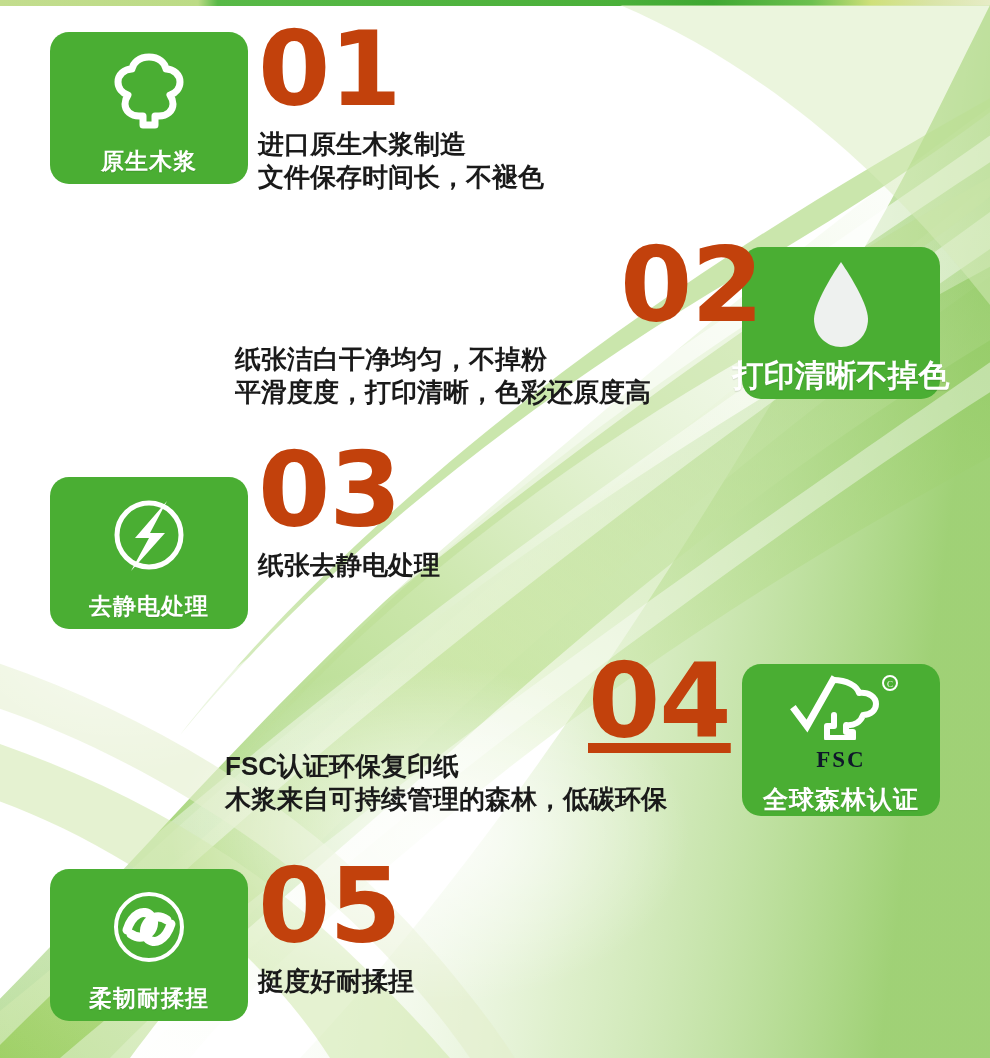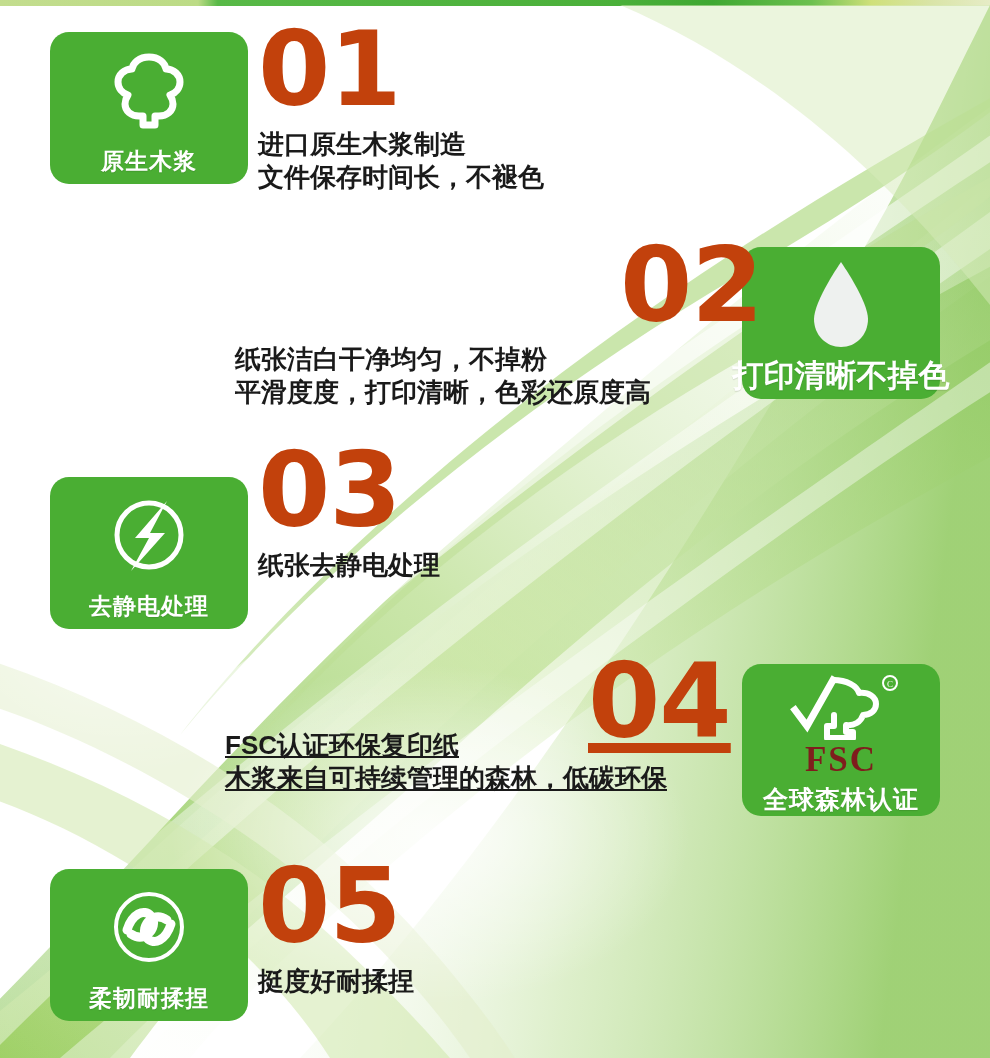--- a/index.html
+++ b/index.html
@@ -41,22 +41,22 @@
     font-size:23px;line-height:30px;
     text-shadow:0 1px 1px rgba(0,0,0,.12);
     white-space:nowrap;
   }
   .card.wide .cardlabel{font-size:31px;letter-spacing:0px;}
 
   
   .card.fsc{justify-content:flex-start;padding:8px 0 0 0;}
   .card.fsc .fsc-mark{margin-top:2px;}
   .card.fsc .fsc-word{
-    color:#7f1d1d;font-family:"Liberation Serif","DejaVu Serif",serif;
-    font-size:35px;font-weight:bold;line-height:36px;letter-spacing:2px;
+    color:#0f172a;font-family:"Liberation Serif","DejaVu Serif",serif;
+    font-size:23px;font-weight:bold;line-height:36px;letter-spacing:2px;
     margin-top:-2px;
   }
   .card.fsc .cardlabel{font-size:25px;line-height:28px;margin-top:7px;}
 
   .num{
     position:absolute;
     color:#c2410c;
     font-size:104px;
     line-height:86px;
     font-weight:bold;
@@ -208,21 +208,21 @@
           <circle cx="113" cy="9" r="7" fill="none" stroke="#ffffff" stroke-width="2"></circle>
           <text x="113" y="13" font-size="9" fill="#ffffff" text-anchor="middle" font-family="Liberation Serif, serif">C</text>
         </svg>
       </div>
       <div class="fsc-word">FSC</div>
       <div class="cardlabel">全球森林认证</div>
     </div>
 
     <div class="num" style="left:588px;top:658px;text-decoration:underline;">04</div>
 
-    <div class="desc right" style="left:225px;top:729px;width:510px;text-decoration:underline;">
+    <div class="desc right" style="left:225px;top:750px;width:510px;">
       <div>FSC认证环保复印纸</div>
       <div>木浆来自可持续管理的森林，低碳环保</div>
     </div>
   </div>
 
   <div class="row">
     <div class="card" style="left:50px;top:869px;">
       <div class="iconbox">
         <svg width="86" height="86" viewBox="0 0 86 86">
           <circle cx="43" cy="43" r="33" fill="none" stroke="#ffffff" stroke-width="4"></circle>

